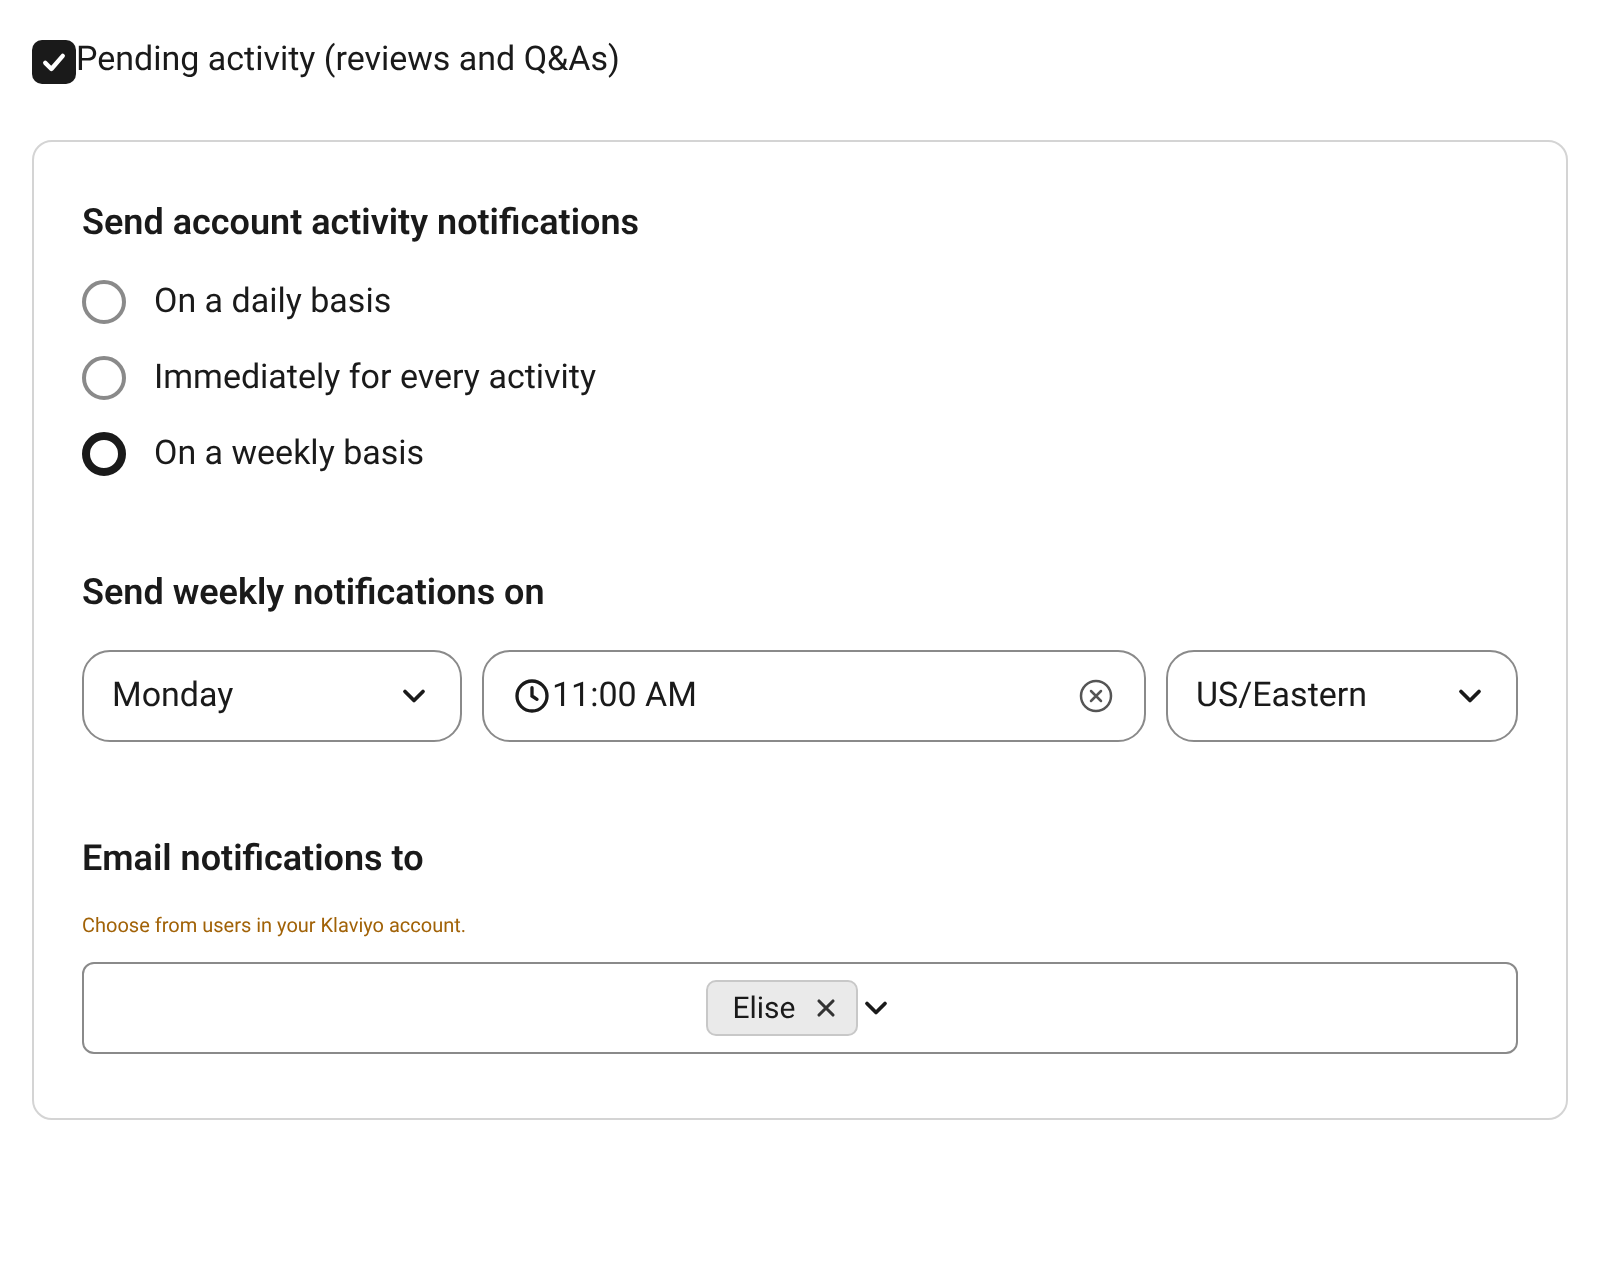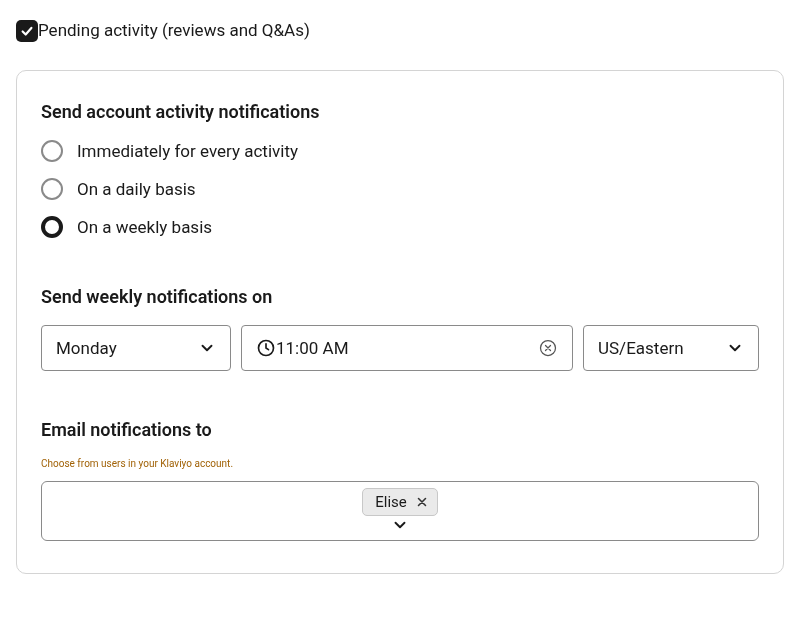--- a/index.html
+++ b/index.html
@@ -89,21 +89,21 @@
       margin-bottom: 48px;
     }
     .fields-row {
       display: flex;
       gap: 10px;
       margin-top: 16px;
     }
     .select-field {
       height: 46px;
       border: 1px solid #8a8a8a;
-      border-radius: 4px;
+      border-radius: 14px;
       padding: 0 14px;
       display: flex;
       align-items: center;
       justify-content: space-between;
       font-size: 17px;
       background: #fff;
       cursor: pointer;
     }
     .select-day {
       width: 190px;
@@ -142,25 +142,24 @@
       color: #a16207;
       margin-top: 4px;
       margin-bottom: 12px;
     }
     .multi-select {
       border: 1px solid #8a8a8a;
       border-radius: 6px;
       padding: 6px 10px;
       display: flex;
       align-items: center;
-      justify-content: space-between;
+      justify-content: center;
       min-height: 46px;
       background: #fff;
       cursor: pointer;
-      flex-direction: column;
     }
     .chips {
       display: flex;
       gap: 6px;
     }
     .chip {
       background: #eaeaea;
       border: 1px solid #c8c8c8;
       border-radius: 5px;
       padding: 4px 8px 4px 12px;
@@ -187,25 +186,25 @@
   <span class="checkbox-label">Pending activity (reviews and Q&amp;As)</span>
 </div>
 
 <div class="settings-panel">
 
   <div>
     <div class="section-heading">Send account activity notifications</div>
     <div class="radio-group">
       <div class="radio-item">
         <div class="radio-circle"></div>
-        <span class="radio-label">Immediately for every activity</span>
+        <span class="radio-label">On a daily basis</span>
       </div>
       <div class="radio-item">
         <div class="radio-circle"></div>
-        <span class="radio-label">On a daily basis</span>
+        <span class="radio-label">Immediately for every activity</span>
       </div>
       <div class="radio-item">
         <div class="radio-circle selected"></div>
         <span class="radio-label">On a weekly basis</span>
       </div>
     </div>
   </div>
 
   <div class="schedule-section">
     <div class="section-heading">Send weekly notifications on</div>

